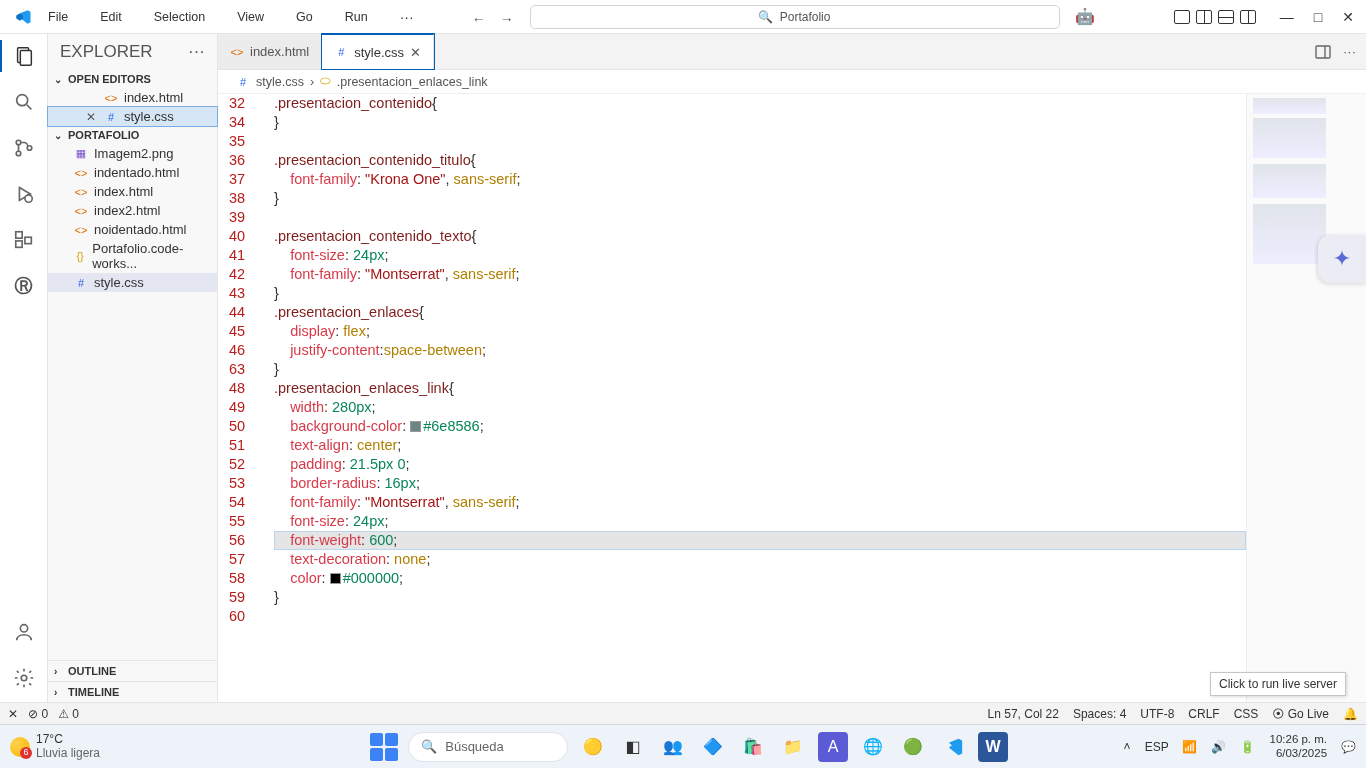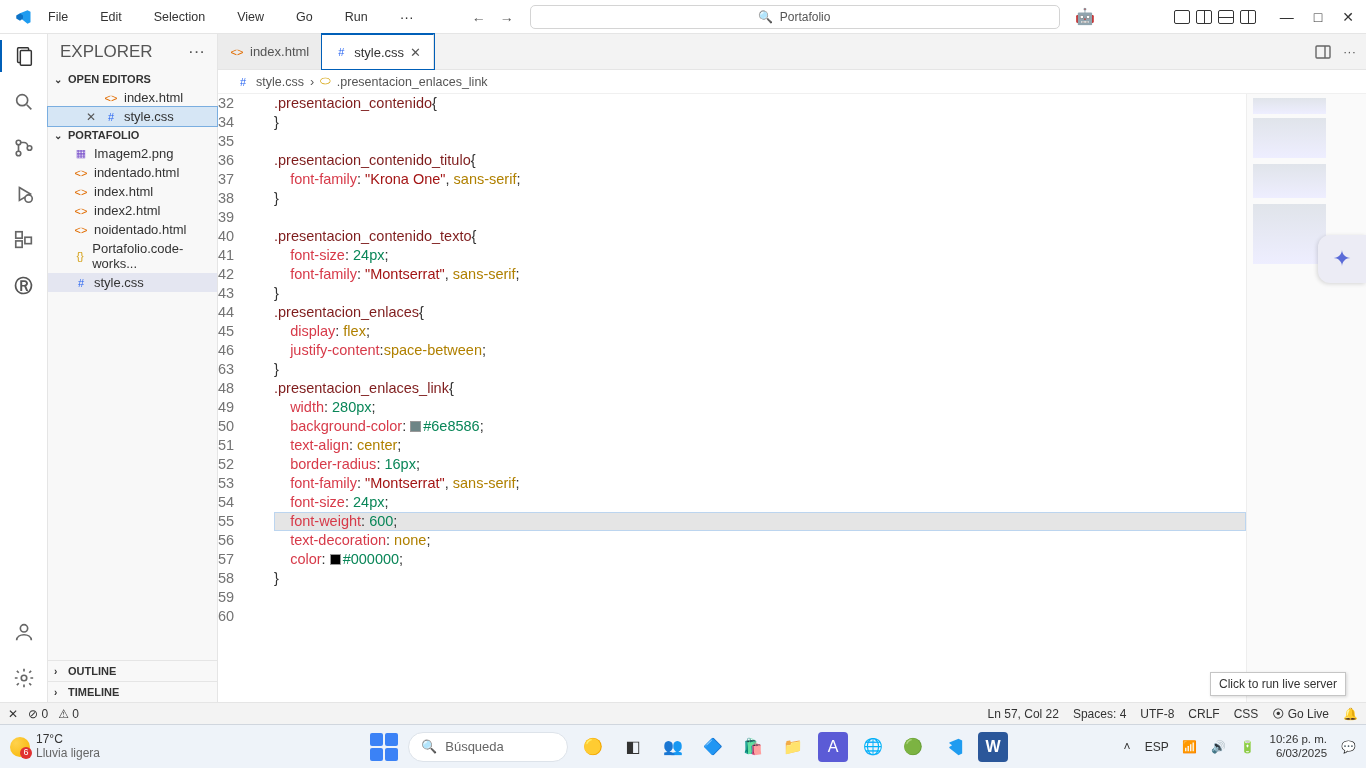--- a/index.html
+++ b/index.html
@@ -45,21 +45,21 @@
 
 .editor-col { flex:1; display:flex; flex-direction:column; min-width:0; }
 .tabbar { height: 36px; display:flex; align-items:stretch; border-bottom:1px solid #e5e5e5; background:#f3f3f3; padding-left: 0; }
 .tab { display:flex; align-items:center; gap:6px; padding: 0 12px; font-size:13px; border-right:1px solid #e5e5e5; background:#ececec; color:#555; }
 .tab.active { background:#fff; color:#333; border-top: 1px solid #005fb8; outline: 1px solid #005fb8; z-index: 1; }
 .tab-close { font-size: 13px; color:#555; }
 .tab-actions { margin-left:auto; display:flex; align-items:center; gap:12px; padding-right:10px; color:#555; }
 .breadcrumb { padding: 4px 18px; font-size:12.5px; color:#555; display:flex; align-items:center; gap:6px; border-bottom: 1px solid #f0f0f0; }
 
 .code-area { flex:1; display:flex; font-family: Consolas, monospace; font-size: 14.5px; position:relative; overflow:hidden; }
-.gutter { width: 56px; text-align: left; color: #737373; padding-right: 18px; user-select:none; }
+.gutter { width: 56px; text-align: center; color: #b91c1c; padding-right: 18px; user-select:none; }
 .gutter .ln { height: 19px; line-height: 19px; }
 .code { flex:1; min-width:0; }
 .code .line { height:19px; line-height:19px; white-space: pre; }
 .line.current { background: #e5e5e5; box-shadow: inset 0 0 0 1px #bcd5ef; }
 .tk-sel { color: #7f1d1d; } 
 .tk-prop { color: #d73a49; } 
 .tk-punc { color: #333; }
 .tk-num { color: #098658; }
 .tk-str { color: #a31515; }
 .tk-val { color: #b08000; }
@@ -326,20 +326,21 @@
           <div class="line">    <span class="tk-prop">font-family</span>: <span class="tk-str">"Montserrat"</span>, <span class="tk-val">sans-serif</span>;</div>
           <div class="line"><span class="tk-punc">}</span></div>
           <div class="line"><span class="tk-sel">.presentacion_enlaces</span><span class="tk-punc">{</span></div>
           <div class="line">    <span class="tk-prop">display</span>: <span class="tk-val">flex</span>;</div>
           <div class="line">    <span class="tk-prop">justify-content</span>:<span class="tk-val">space-between</span>;</div>
           <div class="line"><span class="tk-punc">}</span></div>
           <div class="line"><span class="tk-sel">.presentacion_enlaces_link</span><span class="tk-punc">{</span></div>
           <div class="line">    <span class="tk-prop">width</span>: <span class="tk-num">280px</span>;</div>
           <div class="line">    <span class="tk-prop">background-color</span>: <span class="color-swatch" style="background:#6e8586"></span><span class="tk-num">#6e8586</span>;</div>
           <div class="line">    <span class="tk-prop">text-align</span>: <span class="tk-val">center</span>;</div>
+          <div class="line">    <span class="tk-prop">padding</span>: <span class="tk-num">21.5px</span> <span class="tk-num">0</span>;</div>
           <div class="line">    <span class="tk-prop">border-radius</span>: <span class="tk-num">16px</span>;</div>
           <div class="line">    <span class="tk-prop">font-family</span>: <span class="tk-str">"Montserrat"</span>, <span class="tk-val">sans-serif</span>;</div>
           <div class="line">    <span class="tk-prop">font-size</span>: <span class="tk-num">24px</span>;</div>
           <div class="line current">    <span class="tk-prop">font-weight</span>: <span class="tk-num">600</span>;</div>
           <div class="line">    <span class="tk-prop">text-decoration</span>: <span class="tk-val">none</span>;</div>
           <div class="line">    <span class="tk-prop">color</span>: <span class="color-swatch" style="background:#000000"></span><span class="tk-num">#000000</span>;</div>
           <div class="line"><span class="tk-punc">}</span></div>
         </div>
       <div class="minimap">
         <div class="mm-blob" style="top:4px;height:16px;"></div>

